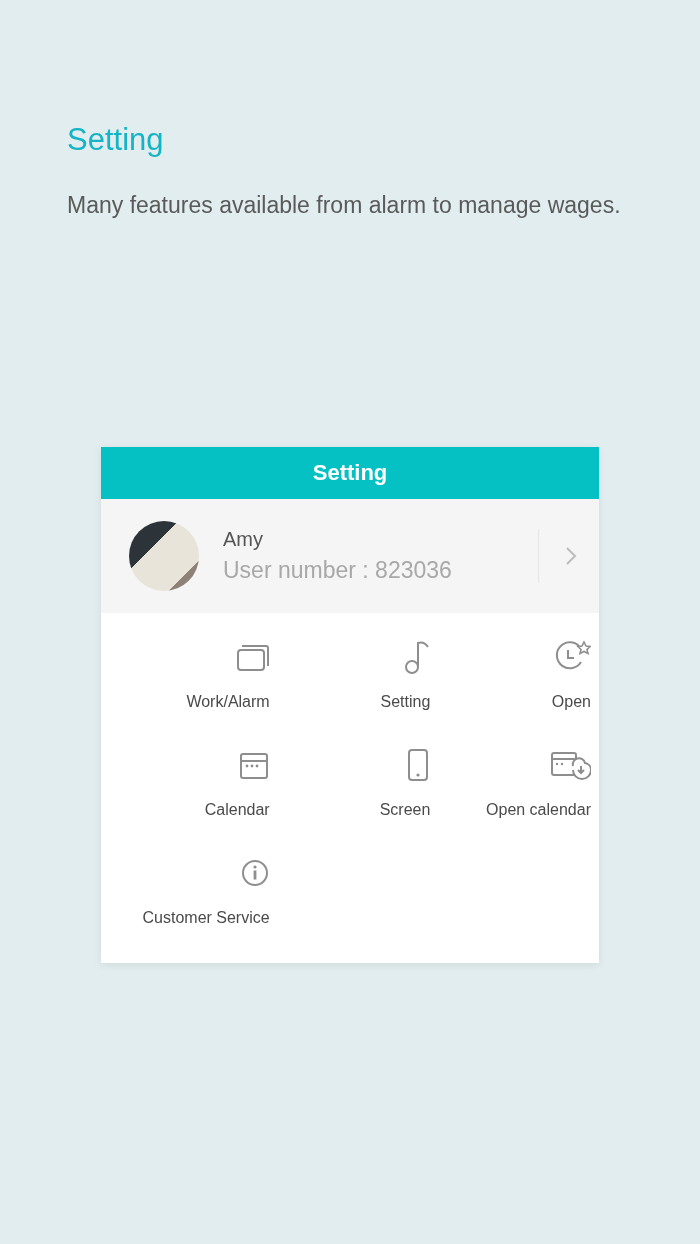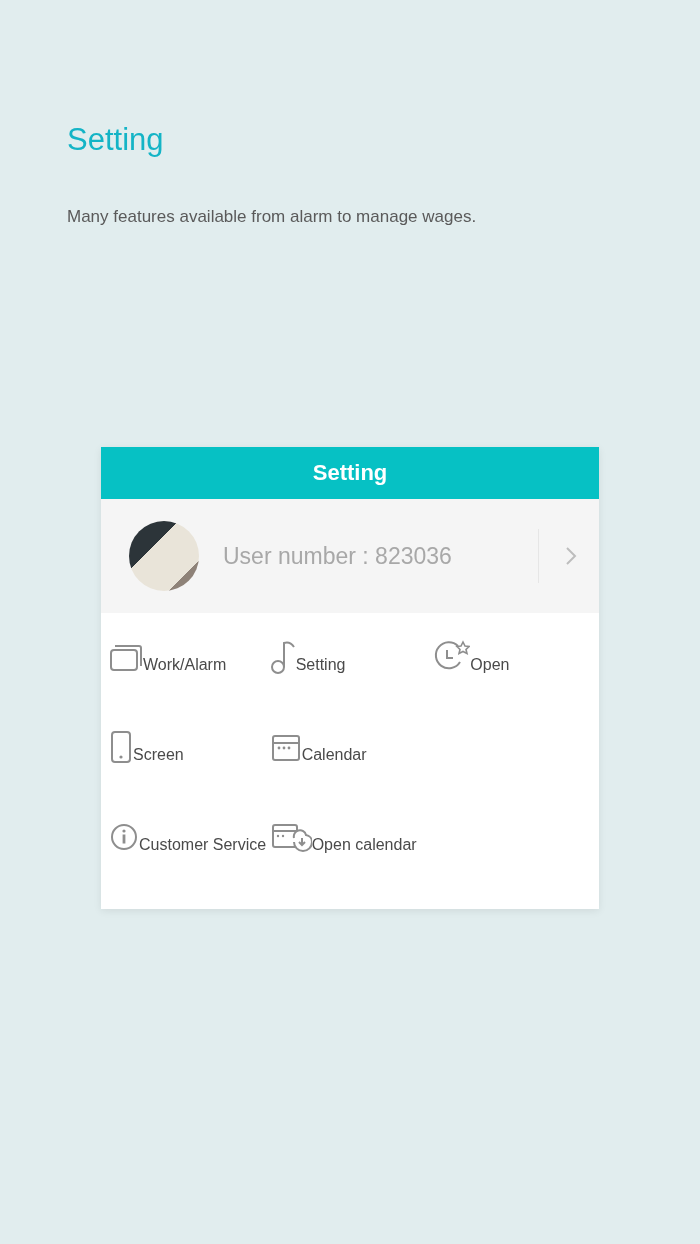--- a/index.html
+++ b/index.html
@@ -15,22 +15,22 @@
     left: 67px;
     top: 122px;
     font-size: 31px;
     color: #14b4c6;
     font-weight: 400;
   }
 
   .page-desc {
     position: absolute;
     left: 67px;
-    top: 205px;
-    font-size: 17px;
+    top: 189px;
+    font-size: 23px;
     color: #5a5a5a;
     line-height: 1.45;
     width: 560px;
   }
 
   .card {
     position: absolute;
     left: 101px;
     top: 447px;
     width: 498px;
@@ -100,22 +100,22 @@
 
   .grid {
     display: grid;
     grid-template-columns: repeat(3, 1fr);
     padding: 18px 8px 30px 8px;
     row-gap: 22px;
   }
 
   .cell {
     display: flex;
-    flex-direction: row;
-    align-items: center;
+    flex-direction: column;
+    align-items: flex-end;
     justify-content: flex-start;
     cursor: pointer;
     padding: 6px 0;
   }
 
   .cell-icon {
     height: 40px;
     display: flex;
     align-items: center;
     justify-content: center;
@@ -138,20 +138,21 @@
 <div class="page-title">Setting</div>
 <div class="page-desc">Many features available from alarm to manage wages.</div>
 
 <div class="card">
 
   <div class="card-header">Setting</div>
 
   <div class="profile-row">
     <div class="avatar"></div>
     <div class="profile-text">
+      <div class="profile-name">Amy</div>
       <div class="profile-num">User number : 823036</div>
     </div>
     <div class="divider-v"></div>
     <div class="chevron">
       <svg width="12" height="20" viewBox="0 0 12 20">
           <path d="M2 2 L10 10 L2 18" fill="none" stroke="#bdbdbd" stroke-width="2"></path>
         </svg>
     </div>
   </div>
 
@@ -179,64 +180,64 @@
 
     <div class="cell">
       <div class="cell-icon">
         <svg width="40" height="34" viewBox="0 0 40 34">
           <path d="M28 6 A13 13 0 1 0 30 22" fill="none" stroke="#8e8e8e" stroke-width="2"></path>
           <path d="M17 10 V18 H23" fill="none" stroke="#8e8e8e" stroke-width="2"></path>
           <path d="M33 2 l2 4 4 0.5 -3 3 1 4 -4 -2 -4 2 1 -4 -3 -3 4 -0.5 z" fill="none" stroke="#8e8e8e" stroke-width="1.6"></path>
         </svg>
       </div>
       <div class="cell-label">Open</div>
-    </div>
-
-    <div class="cell">
-      <div class="cell-icon">
-        <svg width="24" height="34" viewBox="0 0 24 34">
-          <rect x="3" y="2" width="18" height="30" rx="3" fill="none" stroke="#8e8e8e" stroke-width="2"></rect>
-          <circle cx="12" cy="27" r="1.6" fill="#8e8e8e"></circle>
-        </svg>
-      </div>
-      <div class="cell-label">Screen</div>
     </div>
 
     <div class="cell">
       <div class="cell-icon">
         <svg width="32" height="30" viewBox="0 0 32 30">
           <rect x="3" y="4" width="26" height="24" rx="2" fill="none" stroke="#8e8e8e" stroke-width="2"></rect>
           <line x1="3" y1="11" x2="29" y2="11" stroke="#8e8e8e" stroke-width="2"></line>
           <circle cx="9" cy="16" r="1.4" fill="#8e8e8e"></circle>
           <circle cx="14" cy="16" r="1.4" fill="#8e8e8e"></circle>
           <circle cx="19" cy="16" r="1.4" fill="#8e8e8e"></circle>
         </svg>
       </div>
       <div class="cell-label">Calendar</div>
     </div>
 
-    <div class="cell last" style="grid-column:1;">
-      <div class="cell-icon">
-        <svg width="30" height="30" viewBox="0 0 30 30">
-          <circle cx="15" cy="15" r="12" fill="none" stroke="#8e8e8e" stroke-width="2"></circle>
-          <circle cx="15" cy="9" r="1.6" fill="#8e8e8e"></circle>
-          <rect x="13.6" y="12.5" width="2.8" height="9" fill="#8e8e8e"></rect>
-        </svg>
-      </div>
-      <div class="cell-label">Customer Service</div>
+    <div class="cell">
+      <div class="cell-icon">
+        <svg width="24" height="34" viewBox="0 0 24 34">
+          <rect x="3" y="2" width="18" height="30" rx="3" fill="none" stroke="#8e8e8e" stroke-width="2"></rect>
+          <circle cx="12" cy="27" r="1.6" fill="#8e8e8e"></circle>
+        </svg>
+      </div>
+      <div class="cell-label">Screen</div>
     </div>
 
     <div class="cell">
       <div class="cell-icon">
         <svg width="42" height="32" viewBox="0 0 42 32">
           <rect x="3" y="4" width="24" height="22" rx="2" fill="none" stroke="#8e8e8e" stroke-width="2"></rect>
           <line x1="3" y1="10" x2="27" y2="10" stroke="#8e8e8e" stroke-width="2"></line>
           <circle cx="8" cy="15" r="1.2" fill="#8e8e8e"></circle>
           <circle cx="13" cy="15" r="1.2" fill="#8e8e8e"></circle>
           <path d="M24 21 a9 9 0 1 0 18 0 a7 7 0 0 0 -6 -7 a6 6 0 0 0 -12 3" fill="#fff" stroke="#8e8e8e" stroke-width="2"></path>
           <path d="M32 17 v7 M29 21 l3 3 l3 -3" fill="none" stroke="#8e8e8e" stroke-width="2"></path>
         </svg>
       </div>
       <div class="cell-label">Open calendar</div>
     </div>
 
+    <div class="cell last" style="grid-column:1;">
+      <div class="cell-icon">
+        <svg width="30" height="30" viewBox="0 0 30 30">
+          <circle cx="15" cy="15" r="12" fill="none" stroke="#8e8e8e" stroke-width="2"></circle>
+          <circle cx="15" cy="9" r="1.6" fill="#8e8e8e"></circle>
+          <rect x="13.6" y="12.5" width="2.8" height="9" fill="#8e8e8e"></rect>
+        </svg>
+      </div>
+      <div class="cell-label">Customer Service</div>
+    </div>
+
   </div>
 </div>
 
 </body></html>

